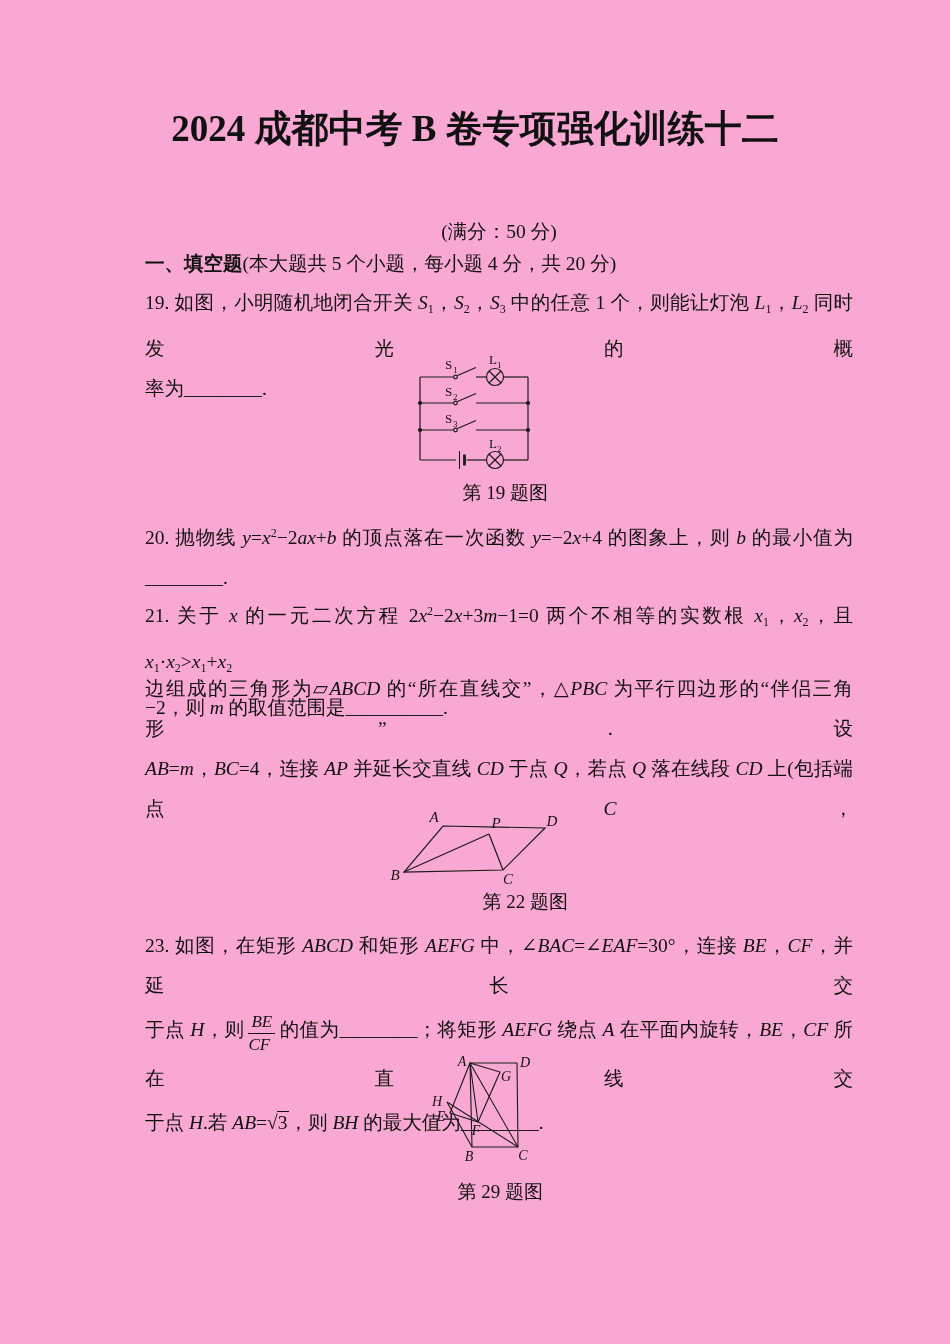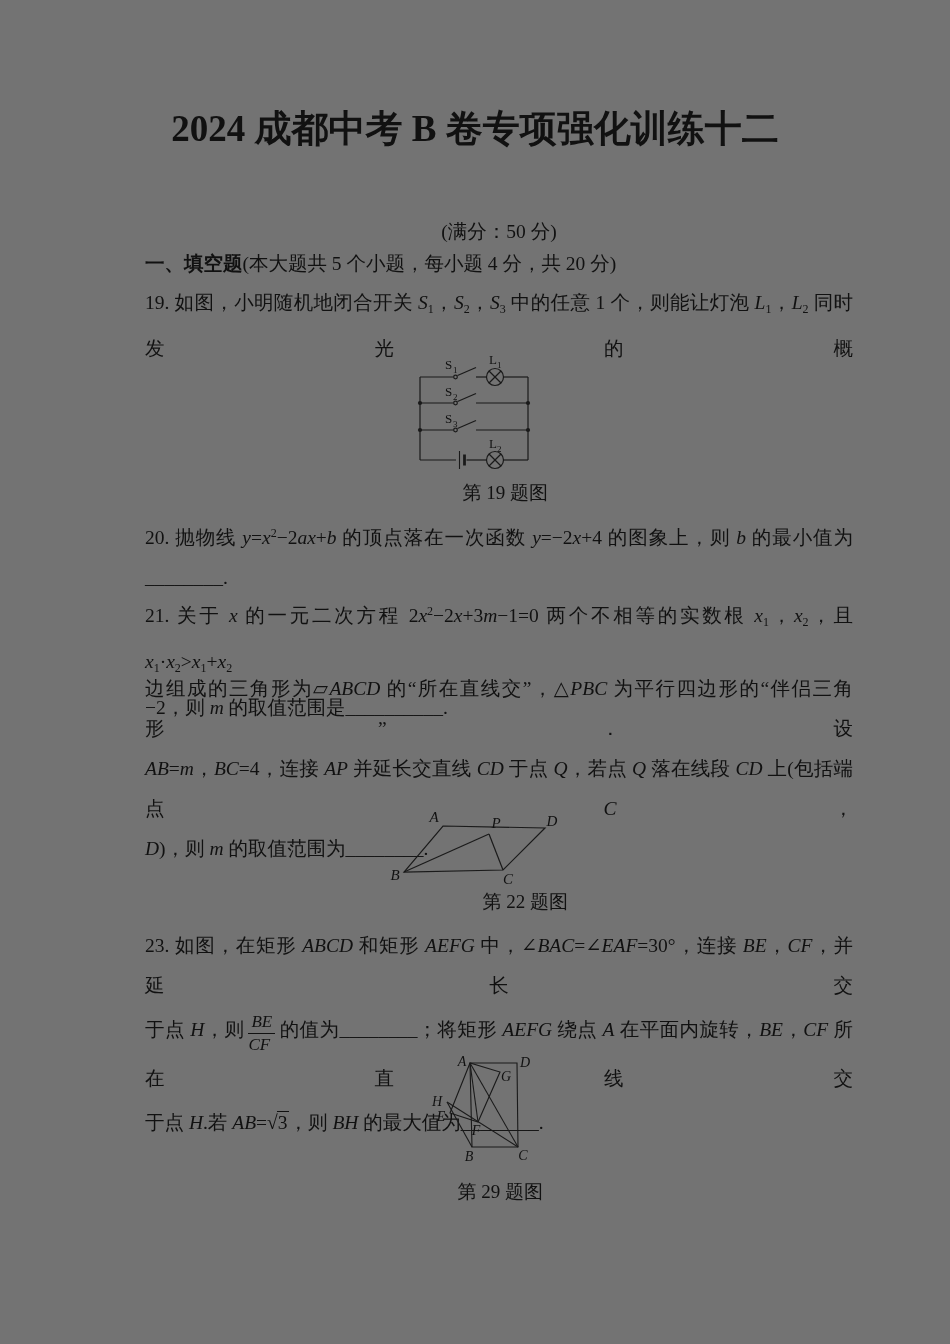--- a/index.html
+++ b/index.html
@@ -1,16 +1,16 @@
 <!DOCTYPE html>
 <html><head>
 <meta charset="utf-8">
 <style>
   html,body{margin:0;padding:0;background:#ffffff;}
-  .page{position:relative;width:950px;height:1344px;background:#737373;color:#111;
+  .page{position:relative;width:950px;height:1344px;background:#f9a8d4;color:#111;
         font-family:"Liberation Serif","DejaVu Serif","DejaVu Sans",serif;font-size:19.5px;overflow:hidden;}
   .title{position:absolute;left:0;top:103px;width:950px;text-align:center;
          font-weight:bold;font-size:37px;line-height:52px;}
   .blk{position:absolute;left:145px;width:708px;}
   .line{line-height:40px;white-space:normal;}
   .j{text-align:justify;text-align-last:justify;}
   .center{text-align:center;}
   .sg-r{font-style:normal;}
   .sg-i{font-style:italic;}
   .sg-b{font-weight:bold;}
@@ -42,20 +42,21 @@
   <div class="blk center" style="top:212px;">
     <div class="line">(满分：50 分)</div>
   </div>
 
   <div class="blk" style="top:244px;">
     <div class="line"><span class="sg-b">一、填空题</span><span class="sg-r">(本大题共 5 个小题，每小题 4 分，共 20 分)</span></div>
   </div>
 
   <div class="blk" style="top:283px;">
     <div class="line j"><span class="sg-r">19. 如图，小明随机地闭合开关 </span><span class="sg-i">S</span><span class="sg-sb">1</span><span class="sg-r">，</span><span class="sg-i">S</span><span class="sg-sb">2</span><span class="sg-r">，</span><span class="sg-i">S</span><span class="sg-sb">3</span><span class="sg-r"> 中的任意 1 个，则能让灯泡 </span><span class="sg-i">L</span><span class="sg-sb">1</span><span class="sg-r">，</span><span class="sg-i">L</span><span class="sg-sb">2</span><span class="sg-r"> 同时发光的概</span></div>
+    <div class="line"><span class="sg-r">率为________.</span></div>
   </div>
 
   <div class="fig" style="left:403px;top:352px;">
     <svg width="145" height="128" viewBox="0 0 145 128">
       <g stroke="#1a1a1a" stroke-width="1.2" fill="none">
         <line x1="17" y1="25" x2="17" y2="108"></line>
         <line x1="125" y1="25" x2="125" y2="108"></line>
         <line x1="17" y1="25" x2="50.5" y2="25"></line>
         <circle cx="52.5" cy="25" r="1.8"></circle>
         <line x1="54.5" y1="23.5" x2="73" y2="15.5"></line>
@@ -109,21 +110,20 @@
   </div>
 
   <div class="blk" style="top:591px;">
     <div class="line j"><span class="sg-r">21. 关于 </span><span class="sg-i">x</span><span class="sg-r"> 的一元二次方程 2</span><span class="sg-i">x</span><span class="sg-sp">2</span><span class="sg-r">−2</span><span class="sg-i">x</span><span class="sg-r">+3</span><span class="sg-i">m</span><span class="sg-r">−1=0 两个不相等的实数根 </span><span class="sg-i">x</span><span class="sg-sb">1</span><span class="sg-r">，</span><span class="sg-i">x</span><span class="sg-sb">2</span><span class="sg-r">，且 </span><span class="sg-i">x</span><span class="sg-sb">1</span><span class="sg-r">·</span><span class="sg-i">x</span><span class="sg-sb">2</span><span class="sg-r">&gt;</span><span class="sg-i">x</span><span class="sg-sb">1</span><span class="sg-r">+</span><span class="sg-i">x</span><span class="sg-sb">2</span></div>
     <div class="line"><span class="sg-r">−2，则 </span><span class="sg-i">m</span><span class="sg-r"> 的取值范围是__________.</span></div>
   </div>
 
   <div class="blk" style="top:669px;">
     <div class="line j"><span class="sg-r">边组成的三角形为▱</span><span class="sg-i">ABCD</span><span class="sg-r"> 的“所在直线交”，△</span><span class="sg-i">PBC</span><span class="sg-r"> 为平行四边形的“伴侣三角形”．设</span></div>
     <div class="line j"><span class="sg-i">AB</span><span class="sg-r">=</span><span class="sg-i">m</span><span class="sg-r">，</span><span class="sg-i">BC</span><span class="sg-r">=4，连接 </span><span class="sg-i">AP</span><span class="sg-r"> 并延长交直线 </span><span class="sg-i">CD</span><span class="sg-r"> 于点 </span><span class="sg-i">Q</span><span class="sg-r">，若点 </span><span class="sg-i">Q</span><span class="sg-r"> 落在线段 </span><span class="sg-i">CD</span><span class="sg-r"> 上(包括端点 </span><span class="sg-i">C</span><span class="sg-r">，</span></div>
-    <div class="line"><span class="sg-i">D</span><span class="sg-r">)，则 </span><span class="sg-i">m</span><span class="sg-r"> 的取值范围为________.</span></div>
   </div>
 
   <div class="fig" style="left:388px;top:806px;">
     <svg width="180" height="85" viewBox="0 0 180 85">
       <g stroke="#1a1a1a" stroke-width="1.2" fill="none">
         <polygon points="55,20 157,22 115,64 16,66"></polygon>
         <line x1="16" y1="66" x2="101" y2="28"></line>
         <line x1="101" y1="28" x2="115" y2="64"></line>
       </g>
       <g text-anchor="middle">

